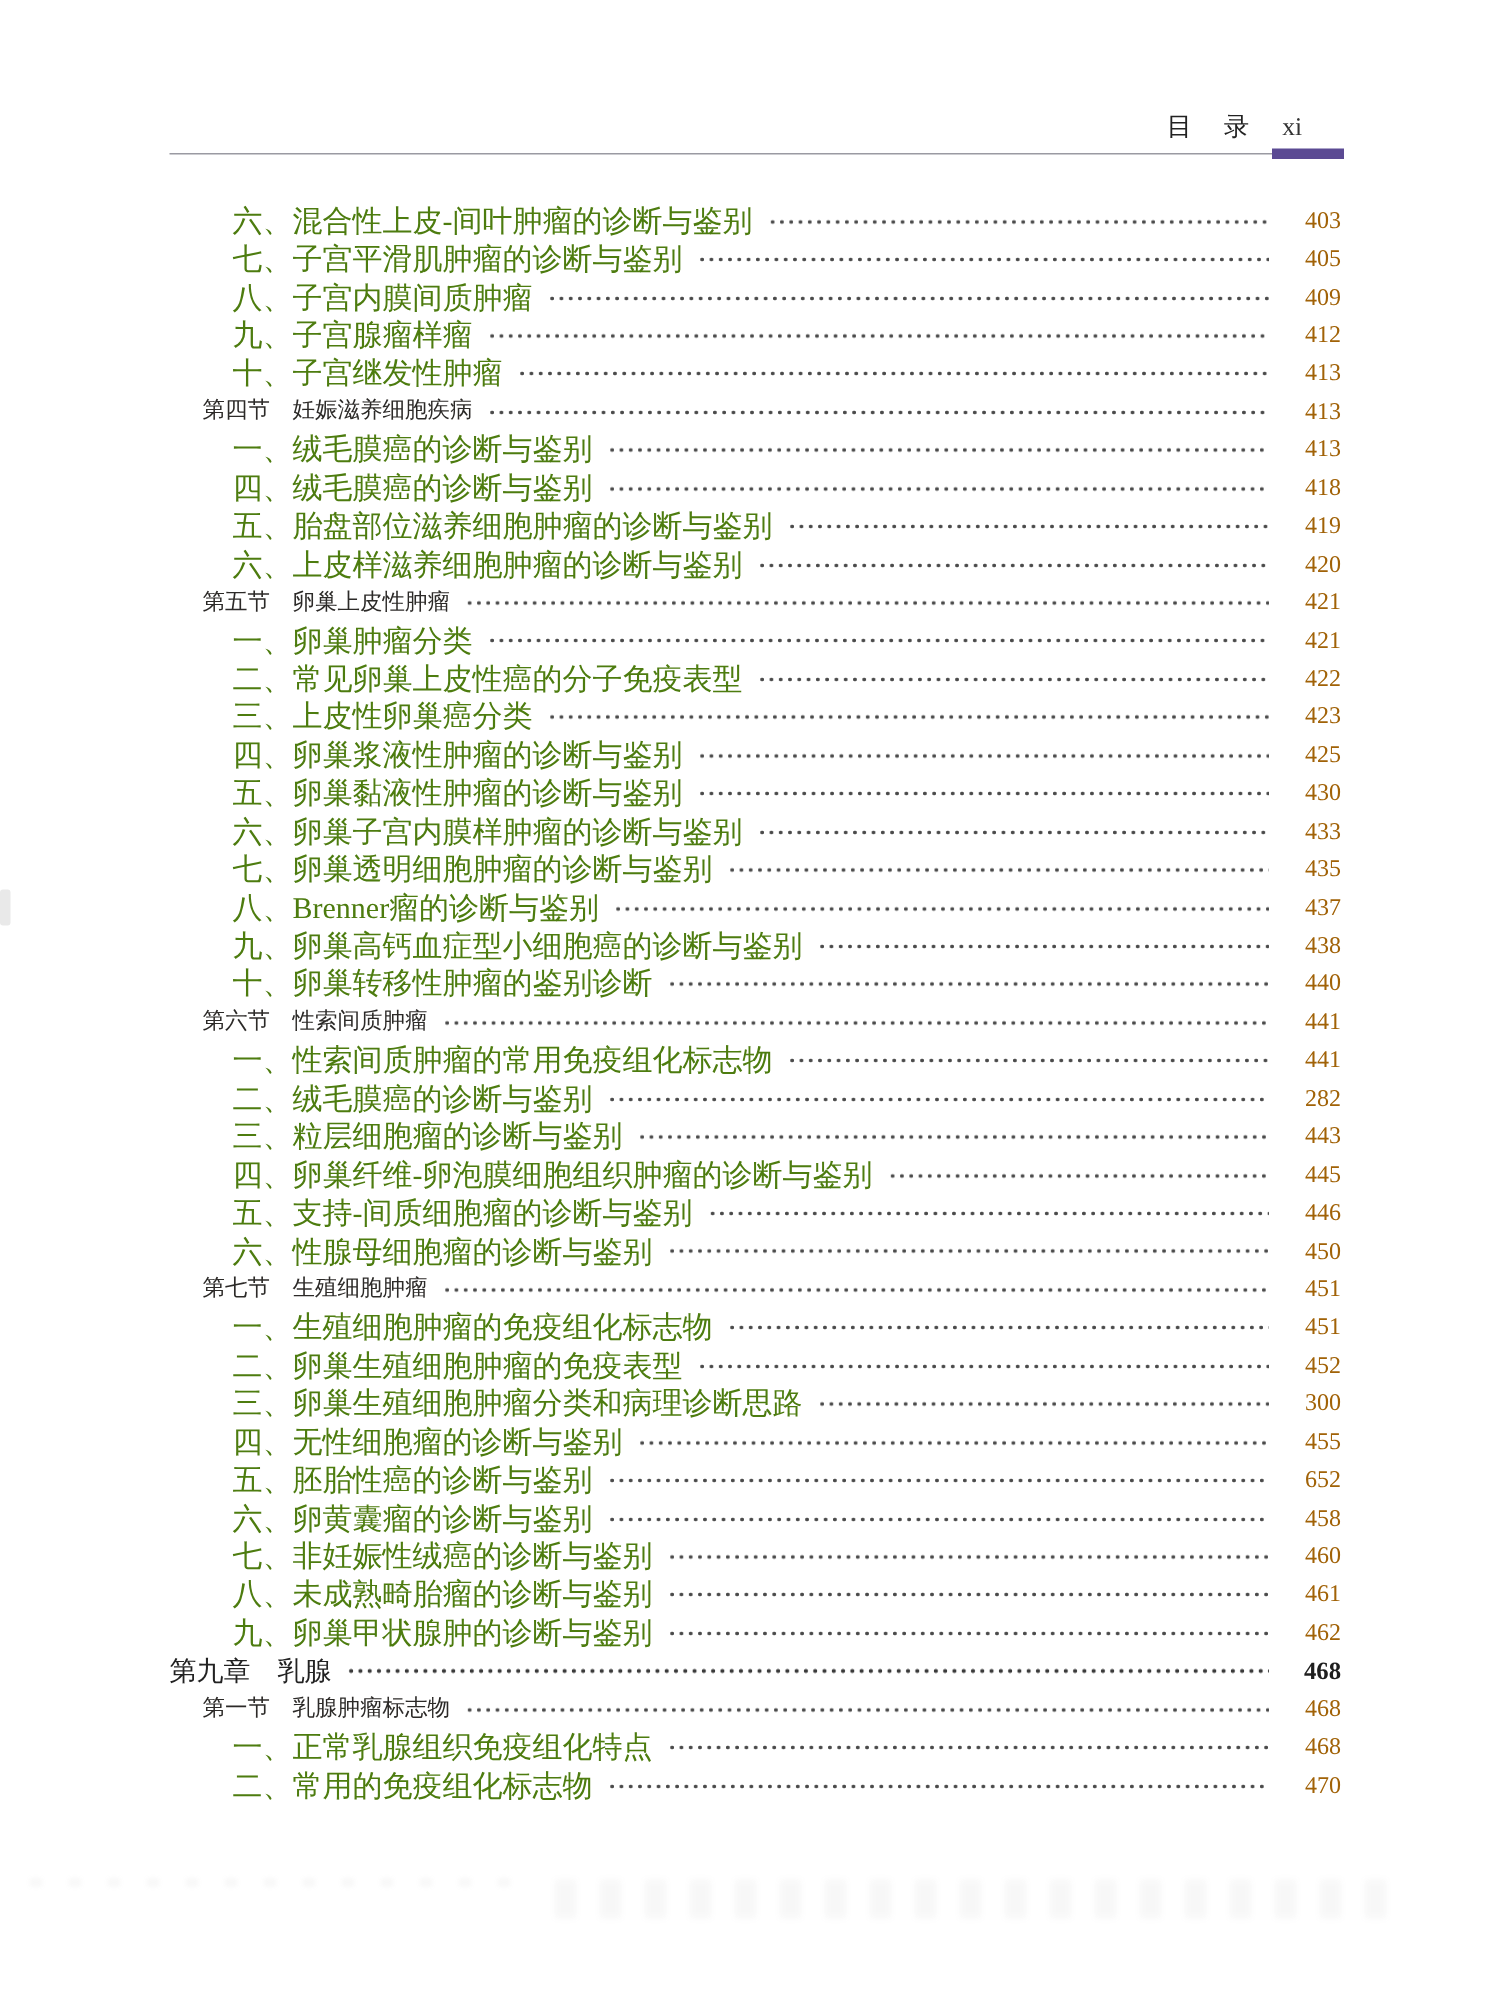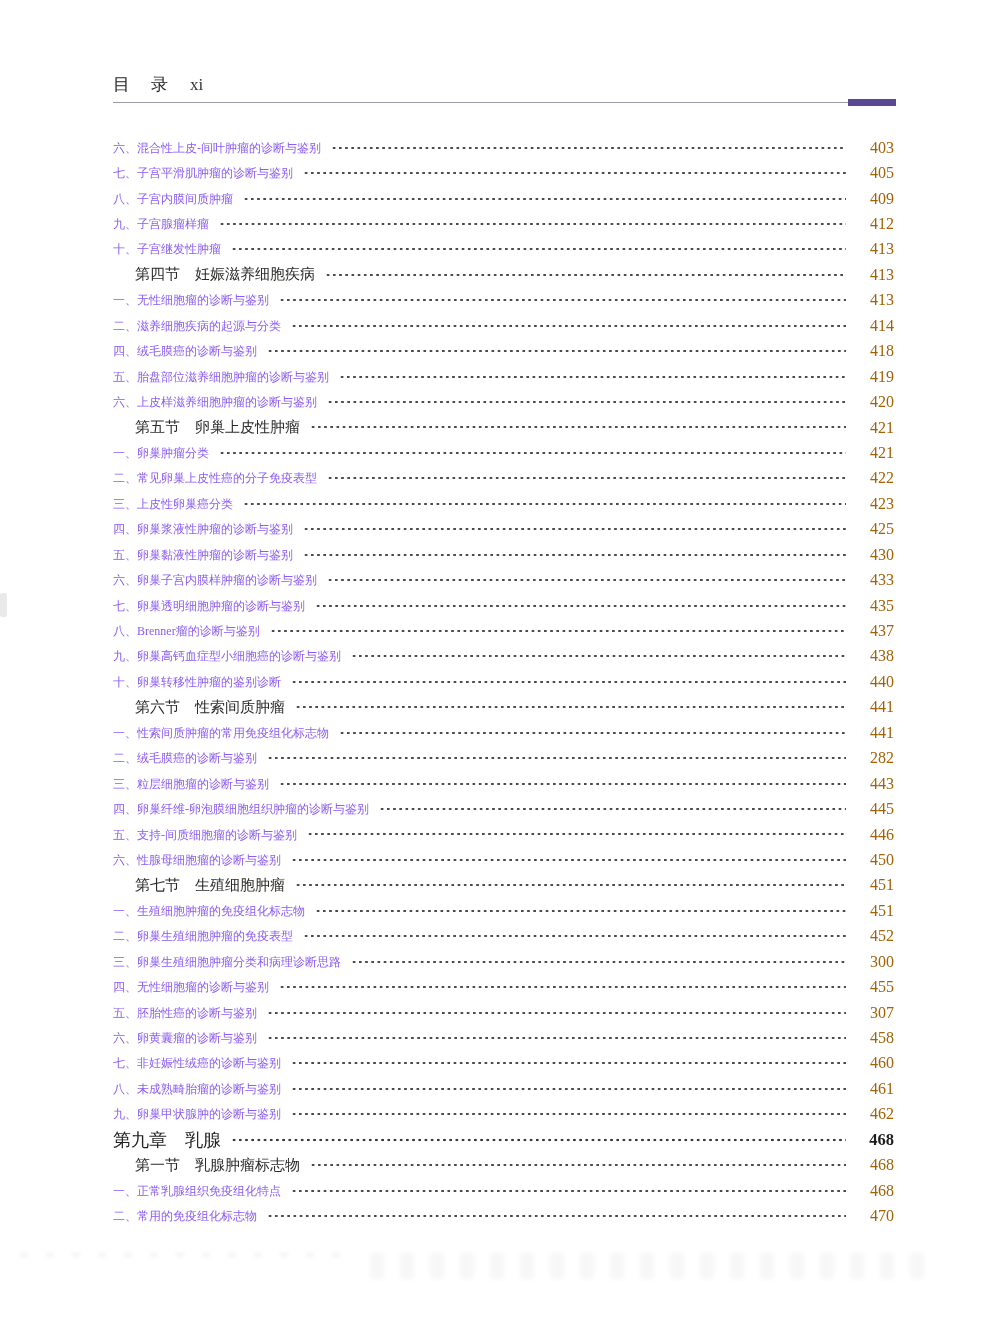--- a/index.html
+++ b/index.html
@@ -18,20 +18,21 @@
   }
   .content {
     position: absolute;
     left: 113px; top: 0;
     width: 781px;
   }
   
   .header-row {
     margin-top: 76px;
     display: flex;
+    justify-content: flex-end;
     align-items: baseline;
     font-size: 17px;
     line-height: 1;
     color: #222222;
   }
   .header-title {
     letter-spacing: 2px;
     margin-right: 20px;
     font-family: "Liberation Sans", "DejaVu Sans", sans-serif;
     font-weight: 500;
@@ -82,22 +83,23 @@
     background-position: left center;
   }
   .toc-row .pagenum {
     flex: 0 0 44px;
     text-align: right;
     font-size: 16px;
     color: #a16207;
     font-family: "Liberation Serif", serif;
   }
   .level-item .label {
-    font-size: 12px;
-    color: #8b5cf6;
+    font-size: 20px;
+    margin-left: 42px;
+    color: #4d7c0f;
     font-style: normal;
   }
   .level-section .label {
     font-size: 15px;
     margin-left: 22px;
     color: #2c2a28;
   }
   .level-chapter .label {
     font-size: 18px;
     margin-left: 0;
@@ -174,30 +176,25 @@
           <span class="label">十、子宫继发性肿瘤</span>
           <span class="dots"></span>
           <span class="pagenum">413</span>
         </div>
         <div class="toc-row level-section">
           <span class="label">第四节　妊娠滋养细胞疾病</span>
           <span class="dots"></span>
           <span class="pagenum">413</span>
         </div>
         <div class="toc-row level-item">
-          <span class="label">一、无性细胞瘤的诊断与鉴别</span>
+          <span class="label">一、绒毛膜癌的诊断与鉴别</span>
           <span class="dots"></span>
           <span class="pagenum">413</span>
         </div>
         <div class="toc-row level-item">
-          <span class="label">二、滋养细胞疾病的起源与分类</span>
-          <span class="dots"></span>
-          <span class="pagenum">414</span>
-        </div>
-        <div class="toc-row level-item">
           <span class="label">四、绒毛膜癌的诊断与鉴别</span>
           <span class="dots"></span>
           <span class="pagenum">418</span>
         </div>
         <div class="toc-row level-item">
           <span class="label">五、胎盘部位滋养细胞肿瘤的诊断与鉴别</span>
           <span class="dots"></span>
           <span class="pagenum">419</span>
         </div>
         <div class="toc-row level-item">
@@ -316,21 +313,21 @@
           <span class="pagenum">300</span>
         </div>
         <div class="toc-row level-item">
           <span class="label">四、无性细胞瘤的诊断与鉴别</span>
           <span class="dots"></span>
           <span class="pagenum">455</span>
         </div>
         <div class="toc-row level-item">
           <span class="label">五、胚胎性癌的诊断与鉴别</span>
           <span class="dots"></span>
-          <span class="pagenum">307</span>
+          <span class="pagenum">652</span>
         </div>
         <div class="toc-row level-item">
           <span class="label">六、卵黄囊瘤的诊断与鉴别</span>
           <span class="dots"></span>
           <span class="pagenum">458</span>
         </div>
         <div class="toc-row level-item">
           <span class="label">七、非妊娠性绒癌的诊断与鉴别</span>
           <span class="dots"></span>
           <span class="pagenum">460</span>

